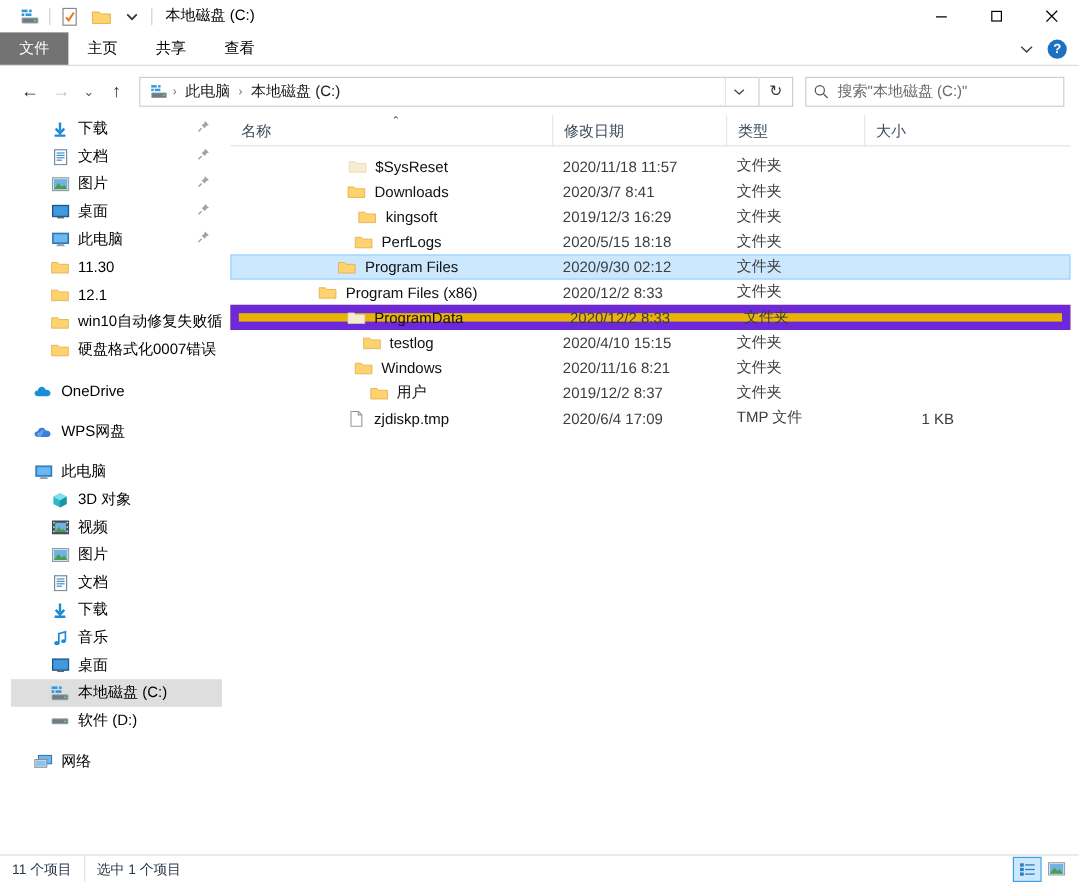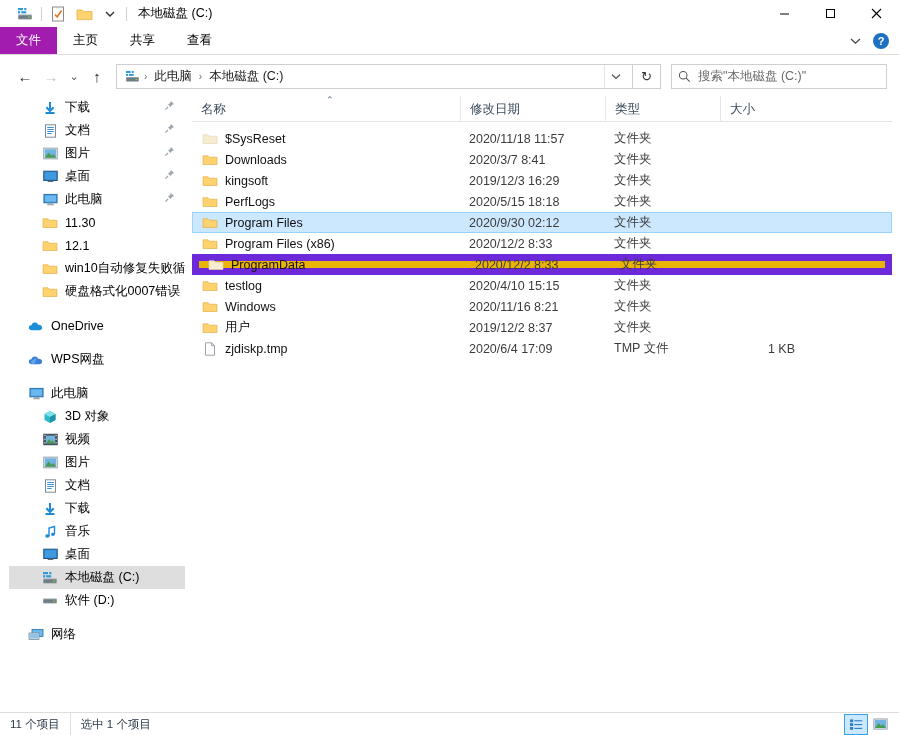--- a/index.html
+++ b/index.html
@@ -35,21 +35,21 @@
   
   .ribbon {
     position: absolute; left: 0; top: 27px; width: 899px; height: 28px;
     background: #ffffff; display: flex; align-items: stretch;
     border-bottom: 1px solid #dcdcdc;
   }
   .rtab {
     display: flex; align-items: center; justify-content: center;
     padding: 0 16px; font-size: 12.5px; color: #000; min-width: 56px;
   }
-  .rtab.file { background: #a21caf; color: #fff; font-weight: normal; }
+  .rtab.file { background: #737373; color: #fff; font-weight: normal; }
   .ribbon-right { margin-left: auto; display: flex; align-items: center; padding-right: 10px; gap: 12px; }
   .chev-down { width: 12px; height: 12px; color: #4a4a4a; display:flex; align-items:center; justify-content:center; }
   .help-icon {
     width: 16px; height: 16px; border-radius: 50%; background: #1e70c1;
     color: #fff; font-size: 11px; font-weight: bold;
     display: flex; align-items: center; justify-content: center;
   }
 
   
   .addrrow {
@@ -111,21 +111,21 @@
   .c-type { width: 115px; }
   .c-size { width: 83px; }
   .rows { padding-top: 6px; }
   .row {
     display: flex; align-items: center; height: 21px; font-size: 12.5px; color: #111;
     border: 1px solid transparent;
   }
   .row.selected { background: #cce8ff; border: 1px solid #99d1ff; }
   .row.hover { background: #eab308; border: 7px solid #6d28d9; }
   .cell { padding-left: 8px; display: flex; align-items: center; overflow: hidden; white-space: nowrap; }
-  .cell.name { width: 268px; padding-left: 8px; }
+  .cell.name { width: 268px; padding-left: 8px; justify-content: center; }
   .cell.date { width: 145px; color: #3c3c3c; }
   .cell.type { width: 115px; color: #3c3c3c; }
   .cell.size { width: 83px; color: #3c3c3c; justify-content: flex-end; padding-right: 9px; }
   .fileicon { width: 18px; display: flex; align-items: center; justify-content: center; flex: 0 0 18px; }
   .fname { margin-left: 6px; }
 
   
   .statusbar {
     position: absolute; left: 0; bottom: 0; width: 899px; height: 23px;
     border-top: 1px solid #dedede; background: #fff;

